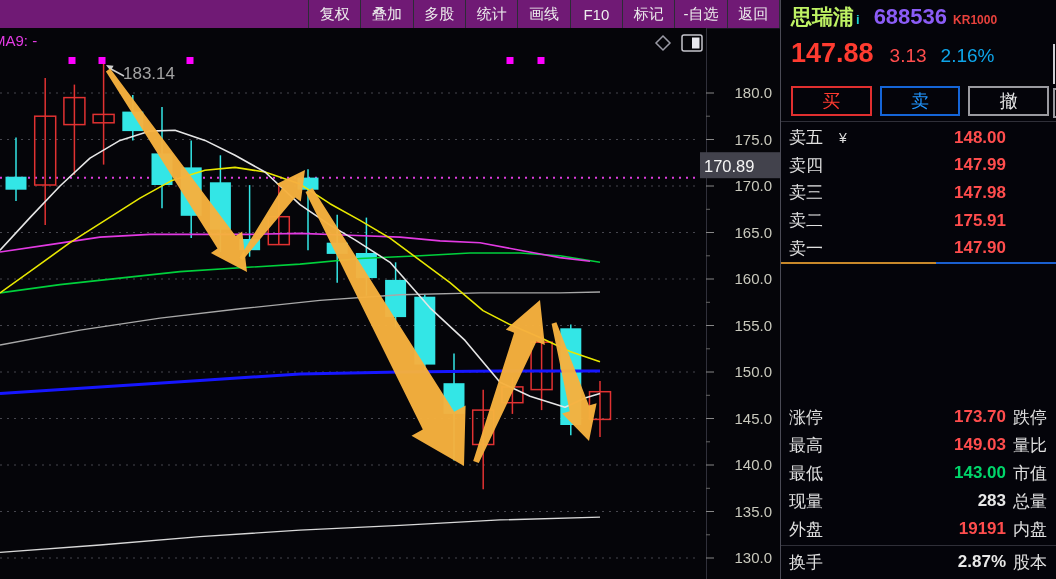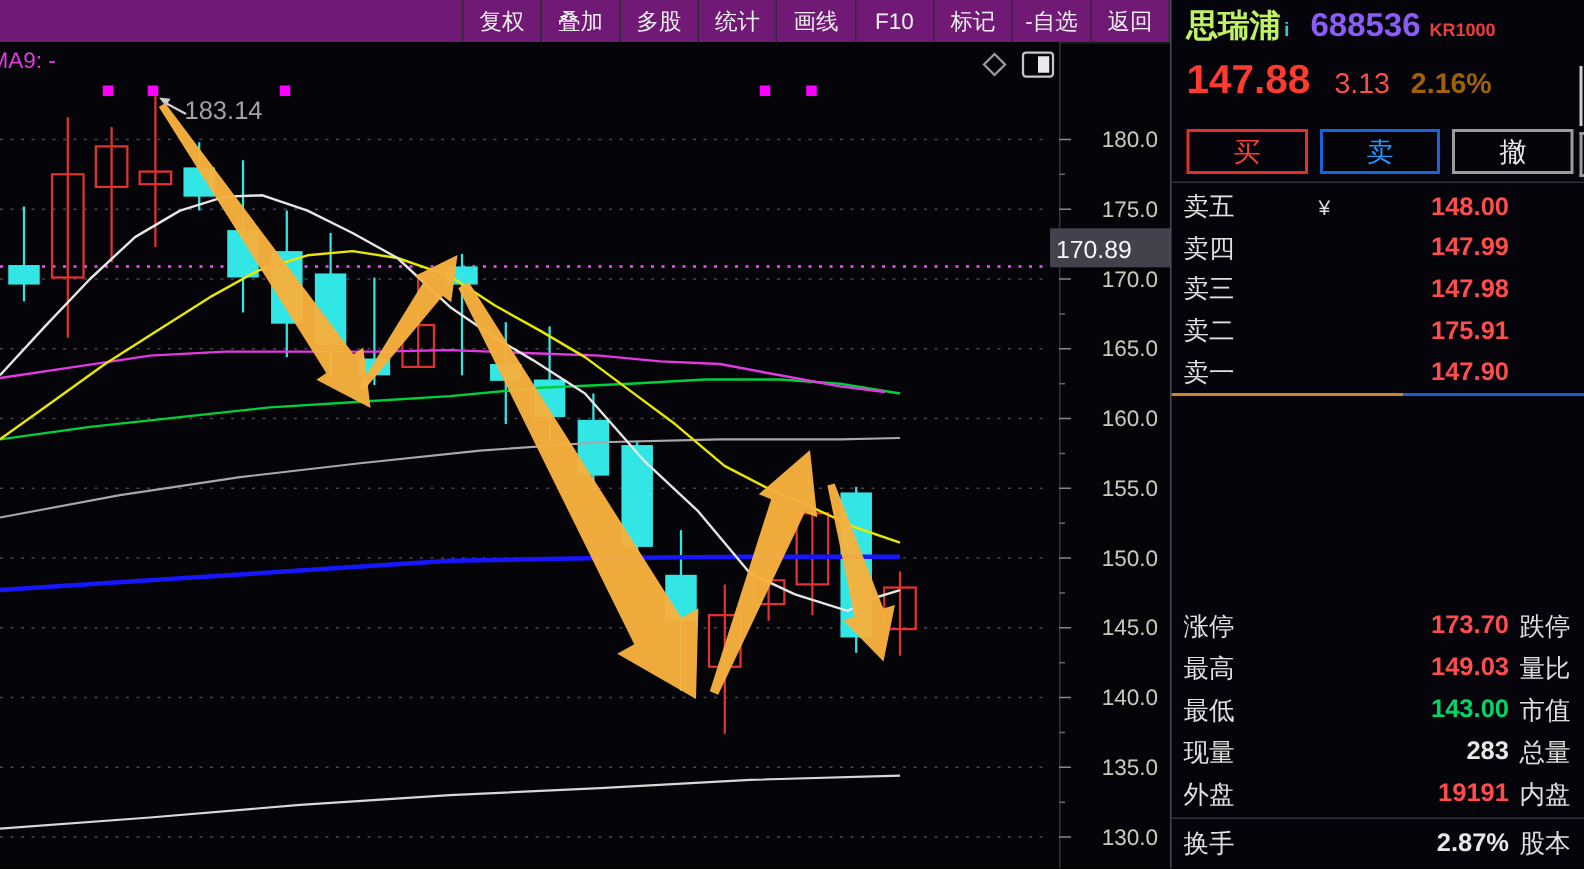--- a/index.html
+++ b/index.html
@@ -29,38 +29,38 @@
   #panel{position:absolute;left:780px;top:0;width:276px;height:579px;background:#04040a;
          border-left:1px solid #4a4a55;box-sizing:border-box;}
   #pn-header{position:absolute;left:10px;top:3px;white-space:nowrap;}
   .pn-name{color:#bef264;font-size:21px;font-weight:bold;}
   .pn-info-i{color:#19d2d2;font-size:13px;font-weight:bold;margin-left:2px;}
   .pn-code{color:#8b5cf6;font-size:22px;font-weight:bold;margin-left:14px;}
   .pn-badge{color:#e8413c;font-size:12px;font-weight:bold;margin-left:6px;}
   #pn-price-row{position:absolute;left:10px;top:38px;white-space:nowrap;}
   .pn-price{color:#ff3b30;font-size:27px;font-weight:bold;}
   .pn-chg{color:#ff4d4d;font-size:19px;margin-left:16px;}
-  .pn-pct{color:#a16207;font-size:19px;margin-left:14px;font-weight:bold;}
+  .pn-pct{color:#0ea5e9;font-size:19px;margin-left:14px;}
 
   #pn-buttons{position:absolute;left:10px;top:86px;width:266px;height:30px;display:flex;}
   .pn-btn{width:80px;height:26px;border:2px solid #888;margin-right:8px;display:flex;
           align-items:center;justify-content:center;font-size:18px;background:transparent;cursor:default;}
   .btn-red{border-color:#e12f2f;color:#ff3b30;}
   .btn-blue{border-color:#1565d8;color:#2196ff;}
   .btn-gray{border-color:#9a9aa0;color:#e8e8e8;}
   #partial-button{position:absolute;left:272px;top:88px;width:12px;height:26px;
                   border:2px solid #9a9aa0;border-right:none;}
   #edge-line{position:absolute;left:272px;top:44px;width:2px;height:40px;background:#cfcfd4;}
 
   .pn-divider{position:absolute;left:0;width:276px;border-top:1px solid #2f2f38;}
   #pn-split{position:absolute;left:0;top:262px;width:276px;height:2px;
             background:linear-gradient(to right,#c8882a 0 56%,#1a5fd0 56% 100%);}
 
   .q-block{position:absolute;left:0;width:276px;display:flex;flex-direction:column;}
-  .q-row{position:relative;flex:1;display:flex;align-items:center;padding-left:8px;gap:40px;}
+  .q-row{position:relative;flex:1;display:flex;align-items:center;padding-left:8px;}
   .q-label{color:#e0e0e0;font-size:17px;width:56px;}
   .q-cur{color:#dcdcdc;font-size:14px;margin-left:-6px;}
   .q-val{position:absolute;right:51px;font-size:17px;font-weight:bold;}
   .q-l2{position:absolute;left:232px;color:#e0e0e0;font-size:17px;white-space:nowrap;}
   .c-red{color:#ff4d4d;}
   .c-green{color:#00d76b;}
   .c-white{color:#e8e8e8;}
 </style>
 </head>
 <body>

